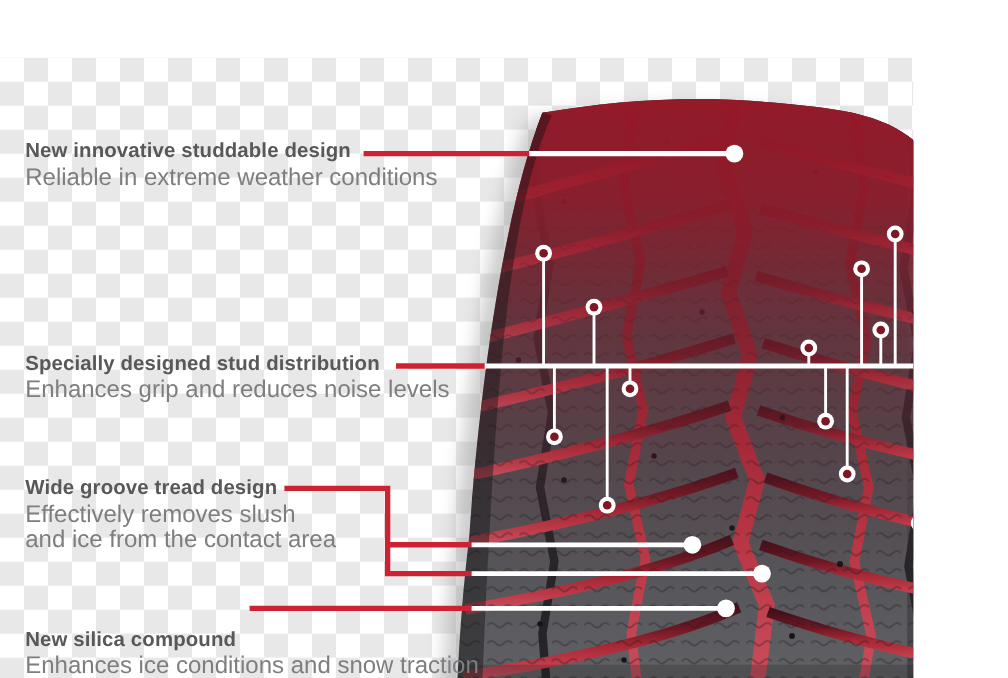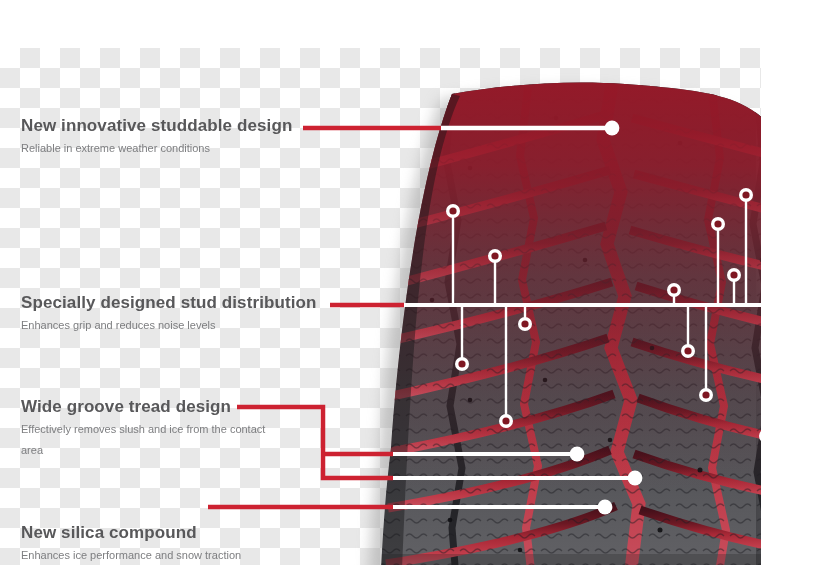--- a/index.html
+++ b/index.html
@@ -17,21 +17,21 @@
   .callout{position:absolute;left:21px;}
   .callout h3{
     margin:0;
     font-size:17px;line-height:20px;
     font-weight:bold;
     color:#58585a;
     letter-spacing:0.1px;
   }
   .callout p{
     margin:2px 0 0 0;
-    font-size:11px;line-height:21px;
+    font-size:20px;line-height:21px;
     color:#7d7e80;
   }
   #callout-wide-groove p{max-width:262px;}
 </style>
 </head>
 <body>
 
 <div class="canvas">
 
   <svg width="840" height="565" viewBox="0 0 840 565">
@@ -147,21 +147,21 @@
   <div class="callout" id="callout-wide-groove" style="top:349px">
     <h3>Wide groove tread design</h3>
     <p>Effectively removes slush and ice from the contact area</p>
   </div>
   <div class="callout" id="callout-stud-distribution" style="top:245px">
     <h3>Specially designed stud distribution</h3>
     <p>Enhances grip and reduces noise levels</p>
   </div>
   <div class="callout" id="callout-silica" style="top:475px">
     <h3>New silica compound</h3>
-    <p>Enhances ice performance and snow traction</p>
+    <p>Enhances ice conditions and snow traction</p>
   </div>
 
   <svg id="annotation-layer" width="840" height="565" viewBox="0 0 840 565">
       <line x1="453" y1="163" x2="453" y2="257" stroke="#ffffff" stroke-width="2.4"></line>
       <line x1="495" y1="208" x2="495" y2="257" stroke="#ffffff" stroke-width="2.4"></line>
       <line x1="525" y1="276" x2="525" y2="257" stroke="#ffffff" stroke-width="2.4"></line>
       <line x1="462" y1="316" x2="462" y2="257" stroke="#ffffff" stroke-width="2.4"></line>
       <line x1="506" y1="373" x2="506" y2="257" stroke="#ffffff" stroke-width="2.4"></line>
       <line x1="746" y1="147" x2="746" y2="257" stroke="#ffffff" stroke-width="2.4"></line>
       <line x1="718" y1="176" x2="718" y2="257" stroke="#ffffff" stroke-width="2.4"></line>

